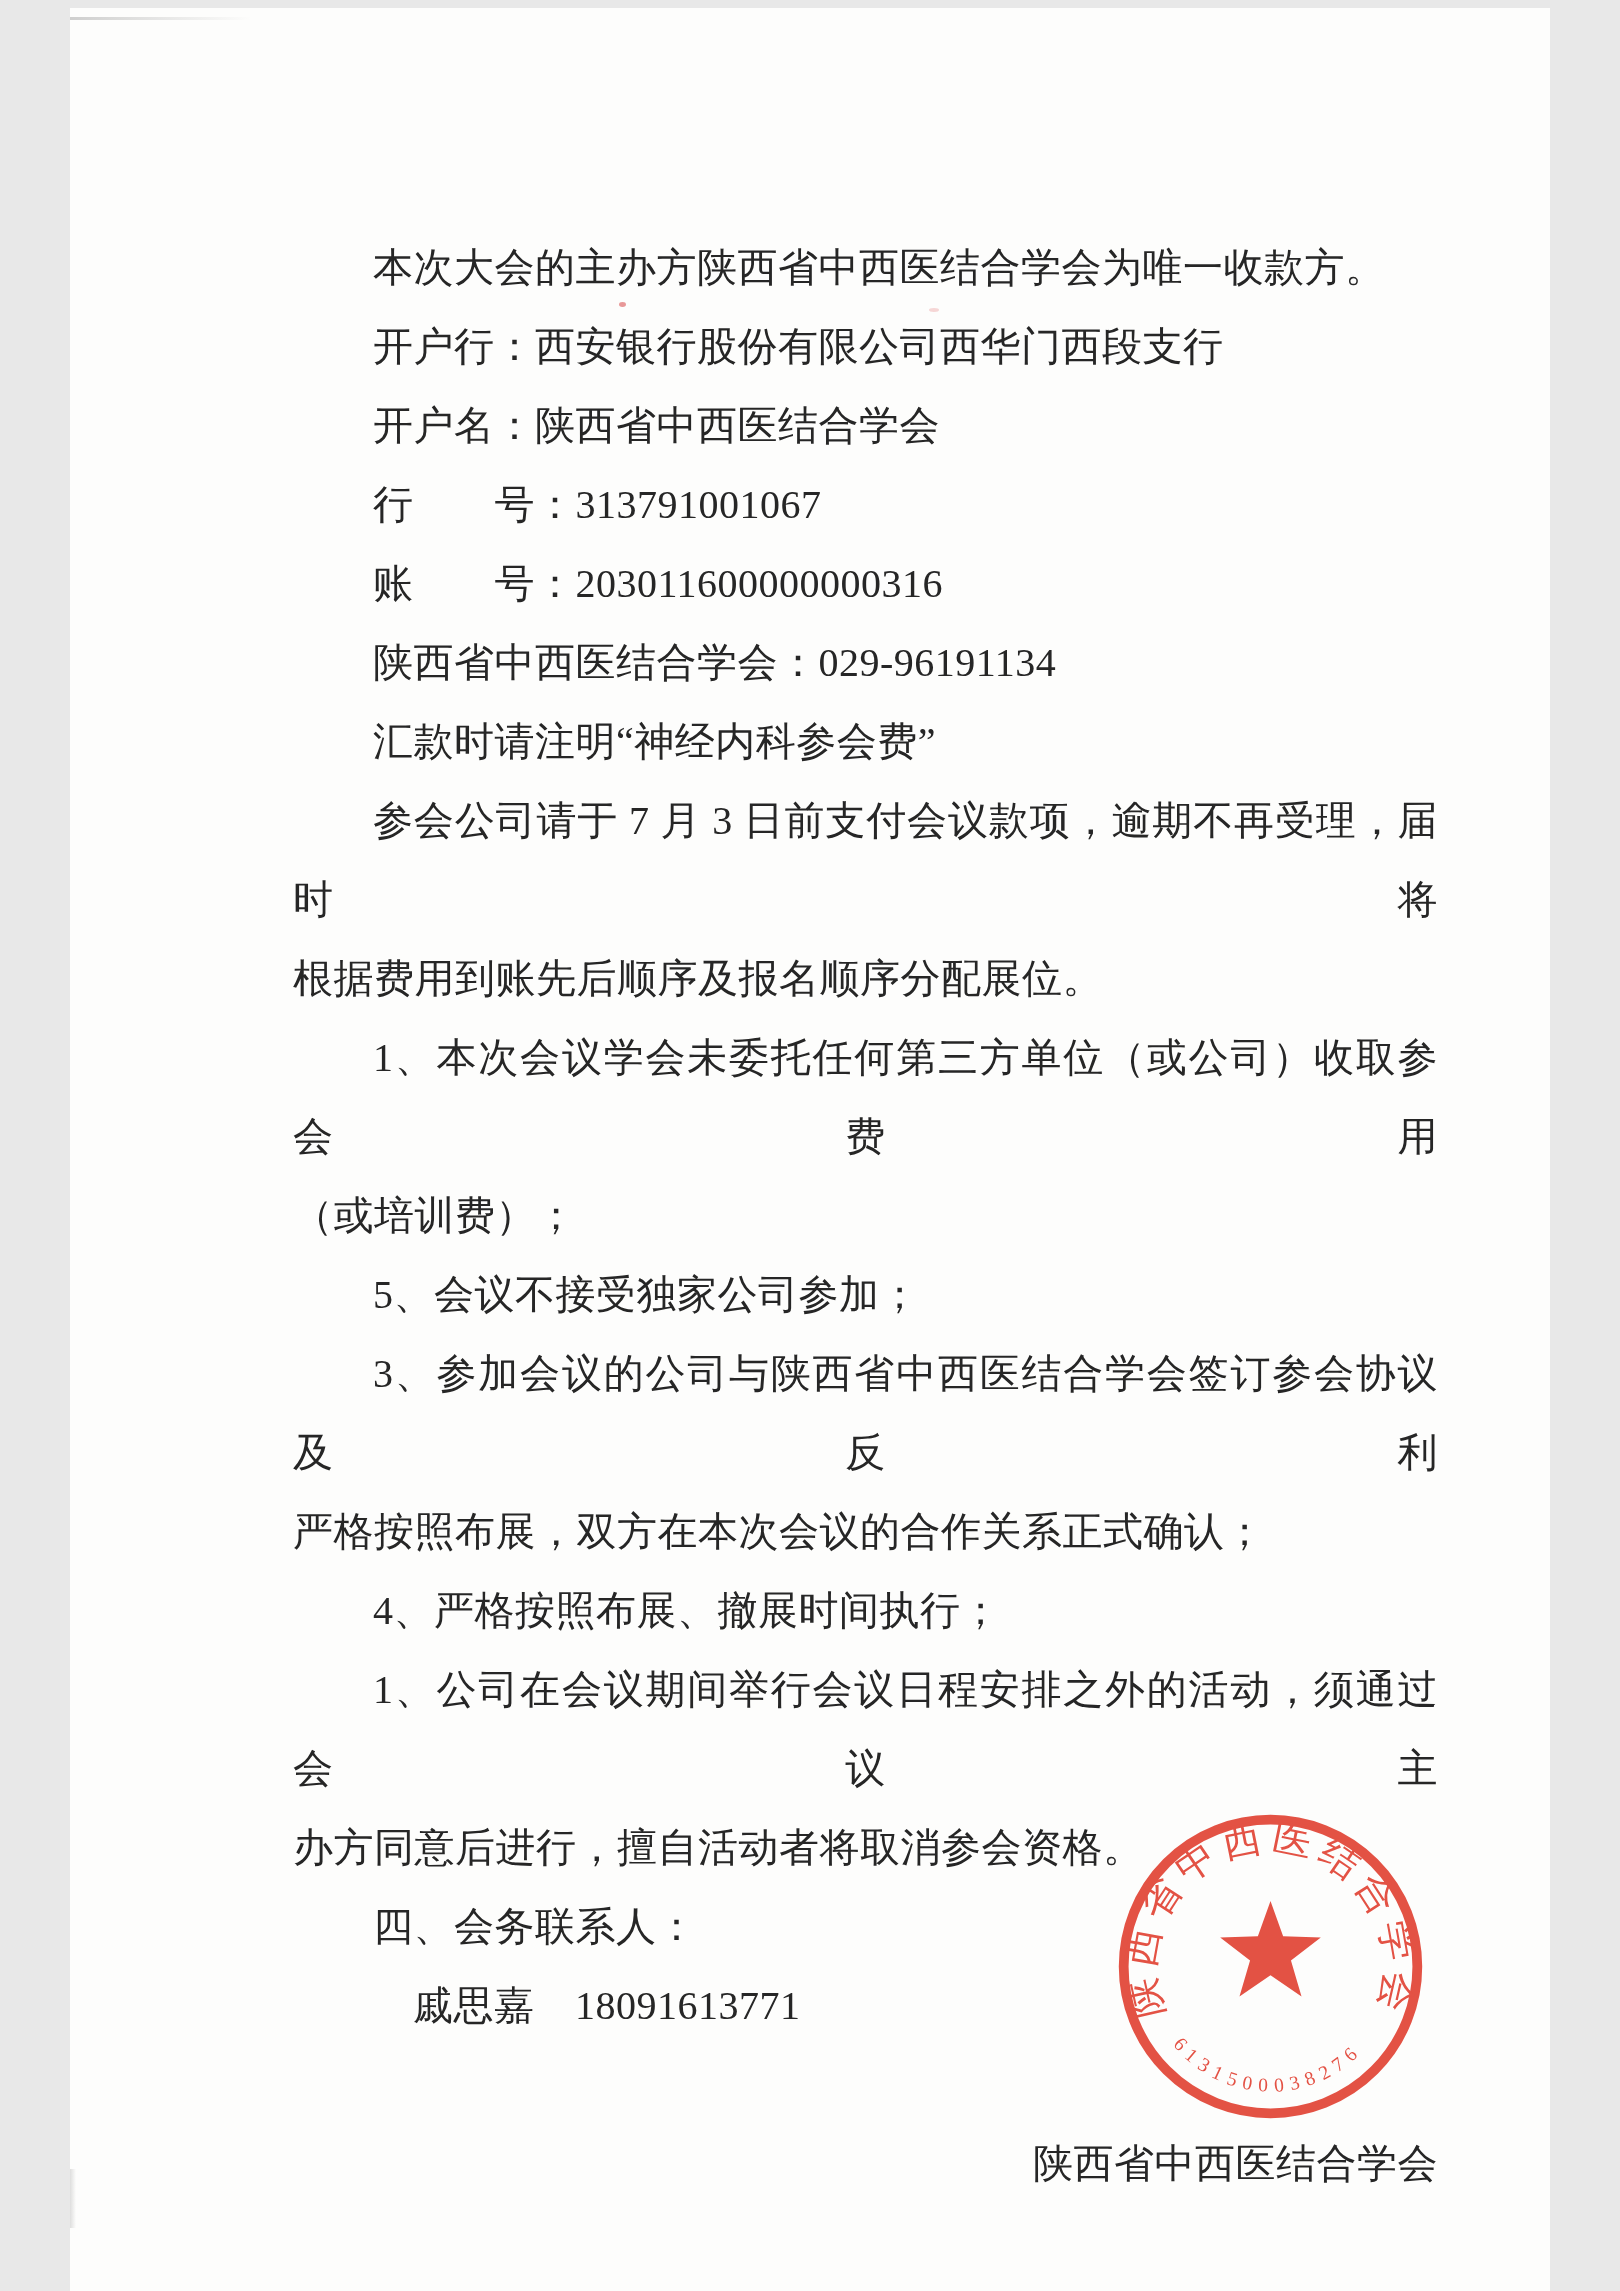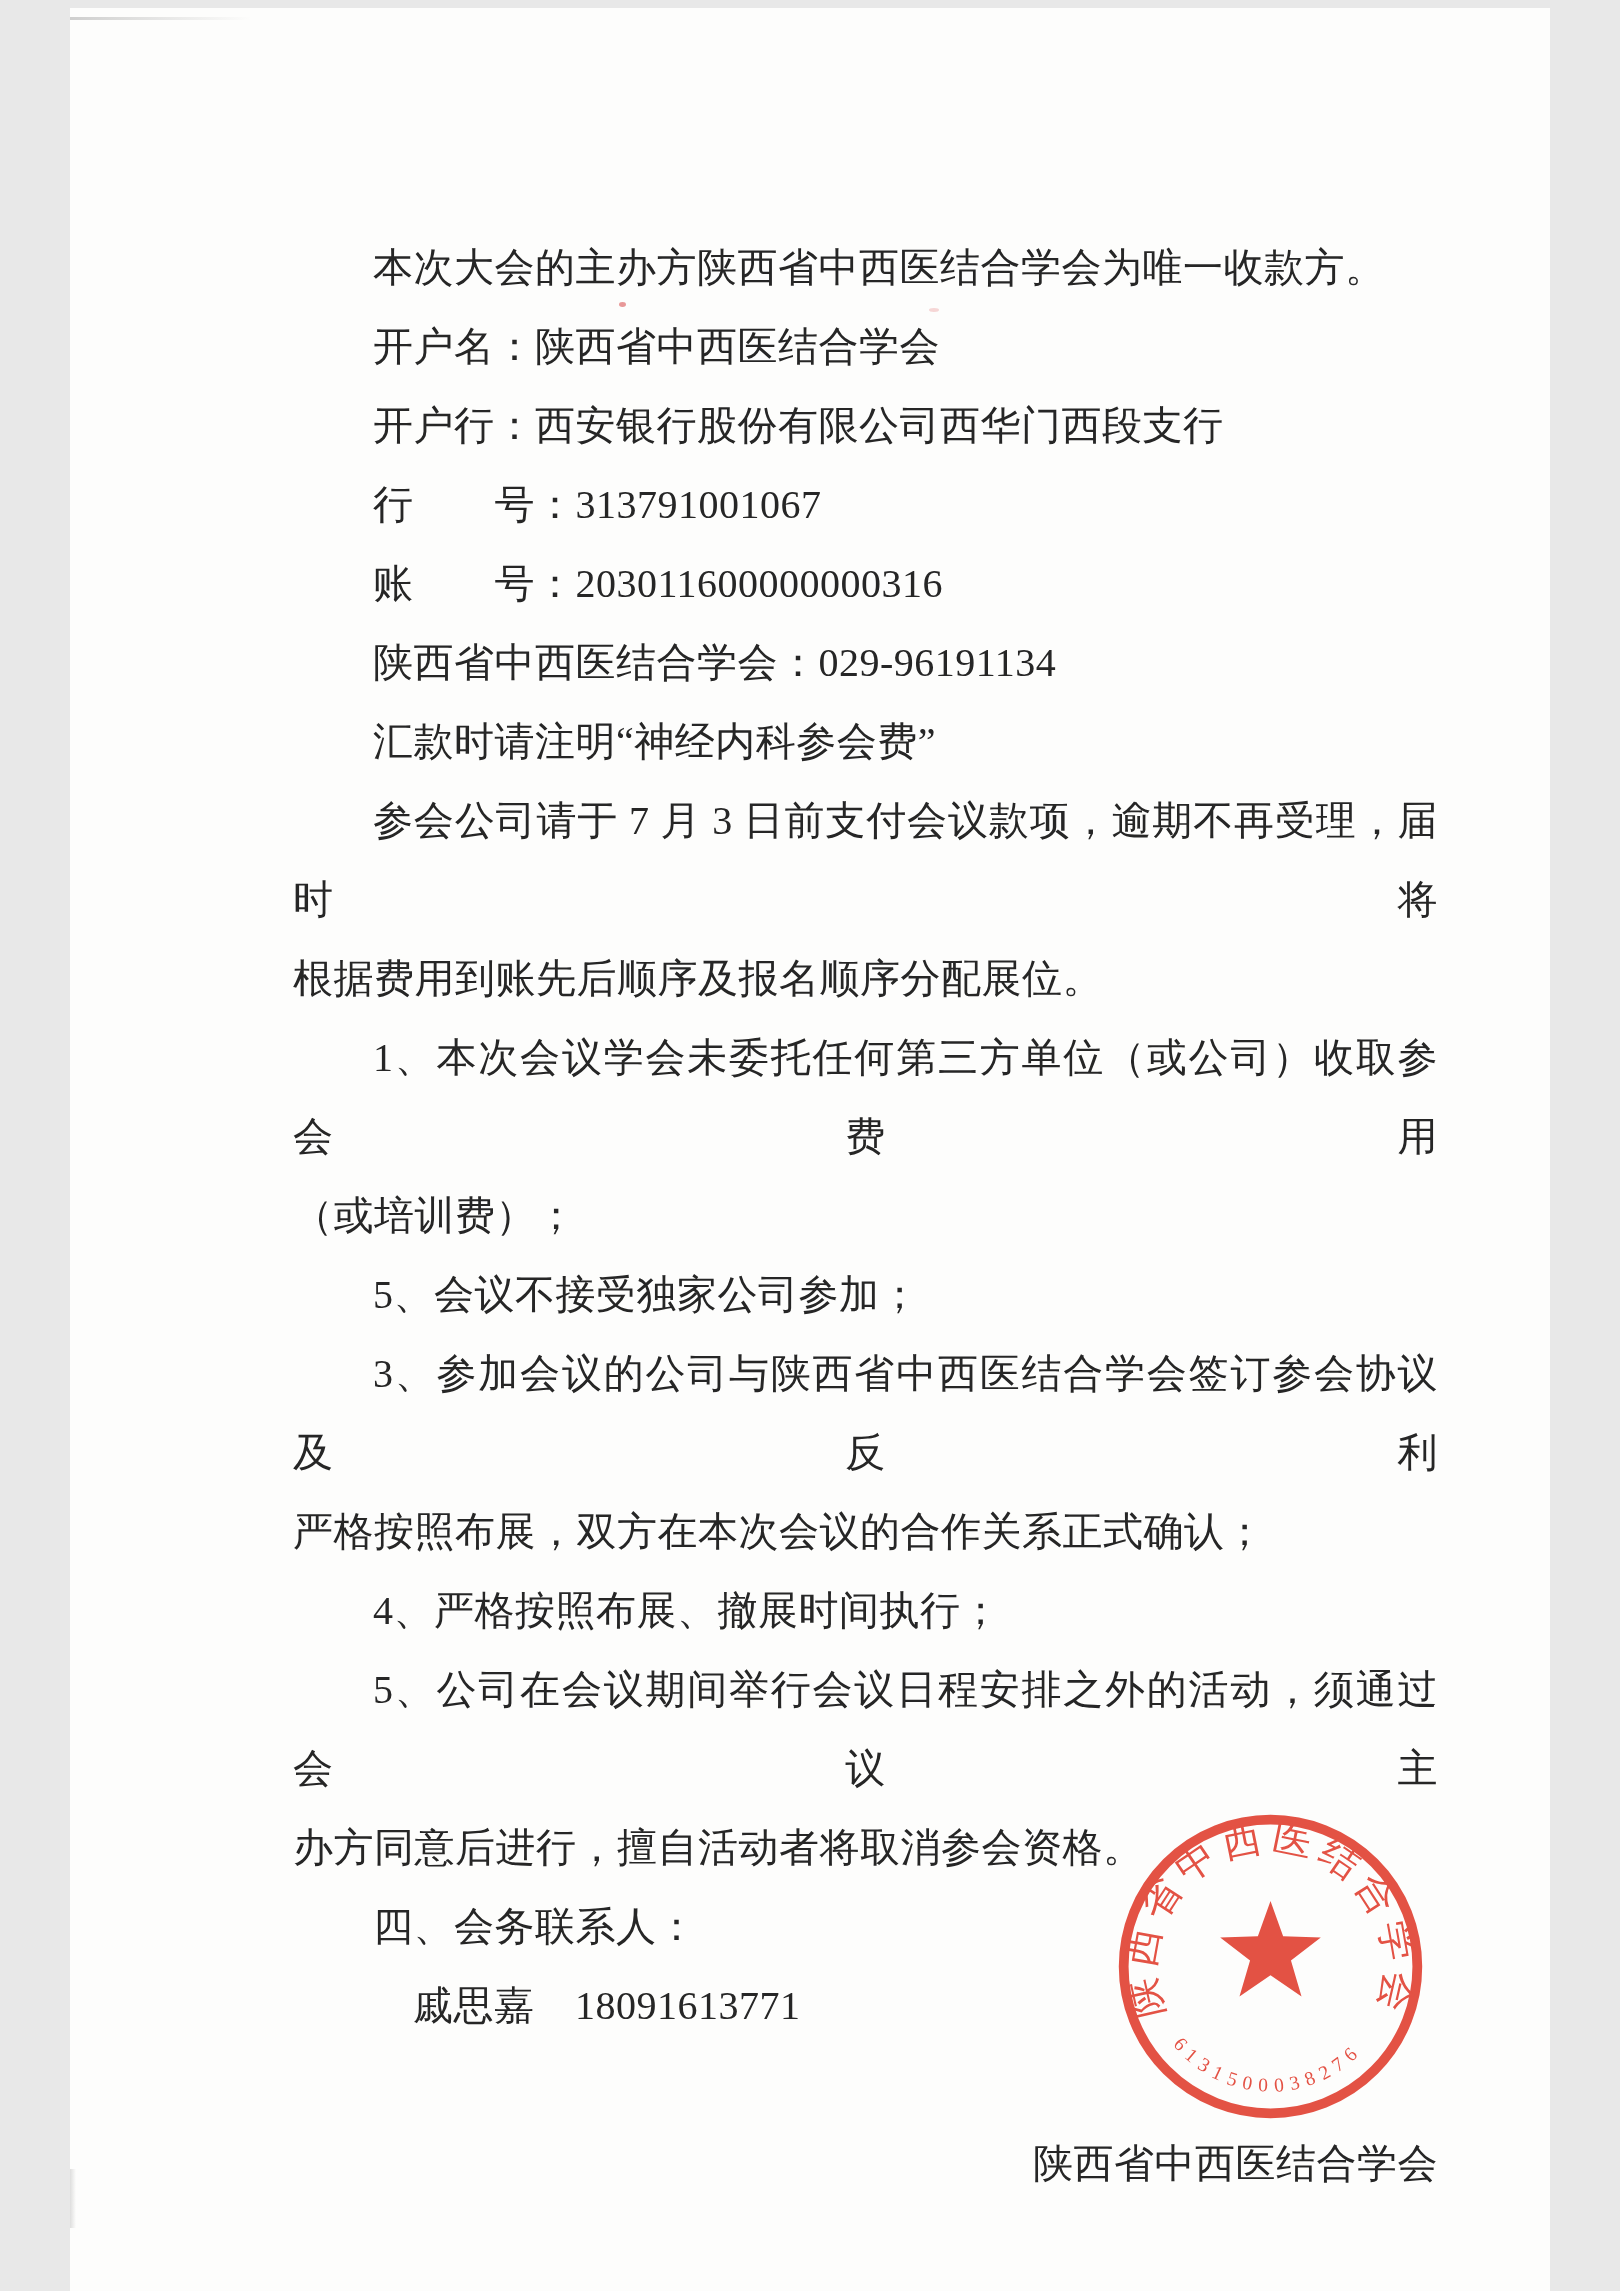--- a/index.html
+++ b/index.html
@@ -54,35 +54,35 @@
 
 <div class="page">
 
   <div class="streak"></div>
   <div class="smudge"></div>
   <div class="speck s1"></div>
   <div class="speck s2"></div>
 
   <div class="doc-body">
       <div class="line" style="text-indent: 2em;">本次大会的主办方陕西省中西医结合学会为唯一收款方。</div>
+      <div class="line" style="text-indent: 2em;">开户行：西安银行股份有限公司西华门西段支行</div>
       <div class="line" style="text-indent: 2em;">开户名：陕西省中西医结合学会</div>
-      <div class="line" style="text-indent: 2em;">开户行：西安银行股份有限公司西华门西段支行</div>
       <div class="line" style="text-indent: 2em;">行　　号：313791001067</div>
       <div class="line" style="text-indent: 2em;">账　　号：203011600000000316</div>
       <div class="line" style="text-indent: 2em;">陕西省中西医结合学会：029-96191134</div>
       <div class="line" style="text-indent: 2em;">汇款时请注明“神经内科参会费”</div>
       <div class="line just" style="text-indent: 2em;">参会公司请于 7 月 3 日前支付会议款项，逾期不再受理，届时将</div>
       <div class="line">根据费用到账先后顺序及报名顺序分配展位。</div>
       <div class="line just" style="text-indent: 2em;">1、本次会议学会未委托任何第三方单位（或公司）收取参会费用</div>
       <div class="line">（或培训费）；</div>
       <div class="line" style="text-indent: 2em;">5、会议不接受独家公司参加；</div>
       <div class="line just" style="text-indent: 2em;">3、参加会议的公司与陕西省中西医结合学会签订参会协议及反利</div>
       <div class="line">严格按照布展，双方在本次会议的合作关系正式确认；</div>
       <div class="line" style="text-indent: 2em;">4、严格按照布展、撤展时间执行；</div>
-      <div class="line just" style="text-indent: 2em;">5、公司在会议期间举行会议日程安排之外的活动，须通过会议主</div>
+      <div class="line just" style="text-indent: 2em;">1、公司在会议期间举行会议日程安排之外的活动，须通过会议主</div>
       <div class="line">办方同意后进行，擅自活动者将取消参会资格。</div>
       <div class="line" style="text-indent: 2em;">四、会务联系人：</div>
       <div class="line" style="text-indent: 3em;">戚思嘉　18091613771</div>
       <div class="line" style="text-align: right; margin-top: 79px;">陕西省中西医结合学会</div>
     </div>
 
   <div class="seal">
     <svg width="323" height="323" viewBox="0 0 330 330">
       <defs>
         <path id="arcTop" d="M 58.1 214.9 A 118 118 0 1 1 271.9 214.9" fill="none"></path>

